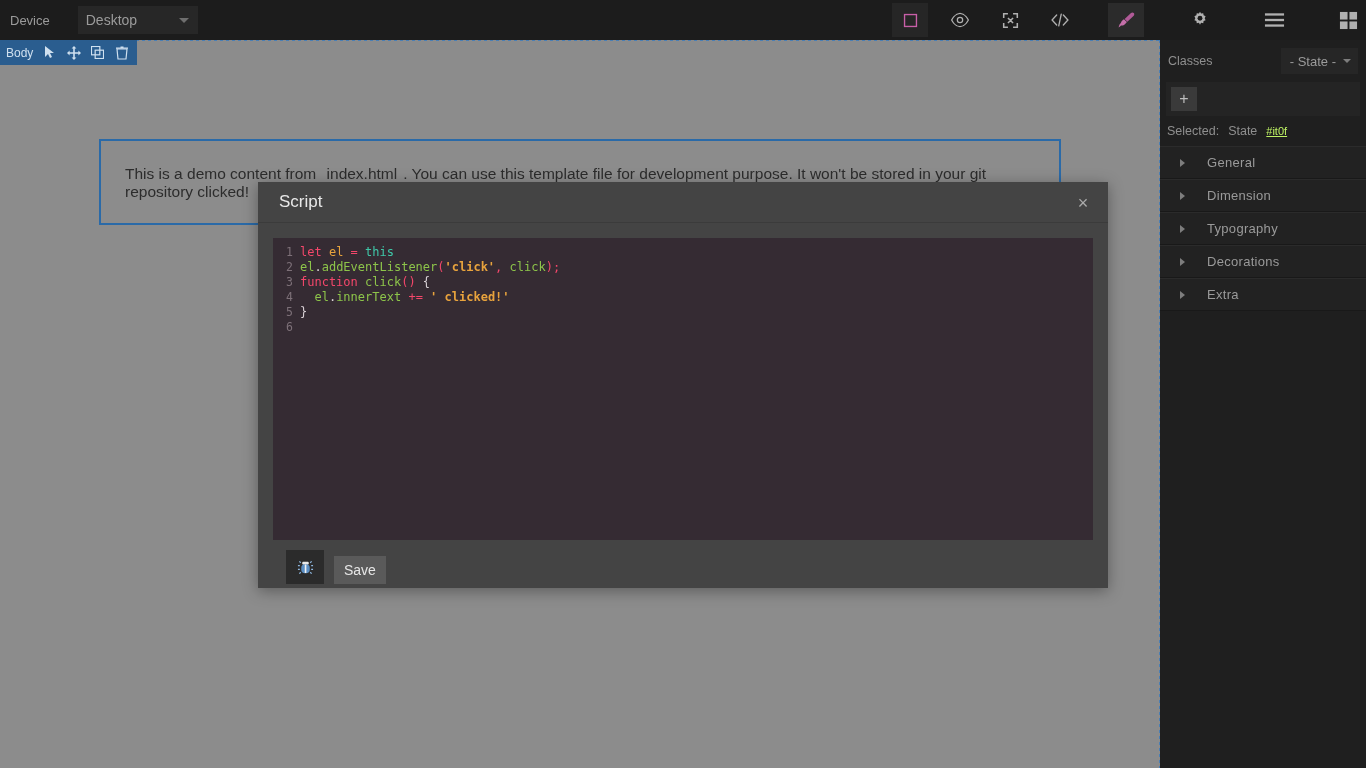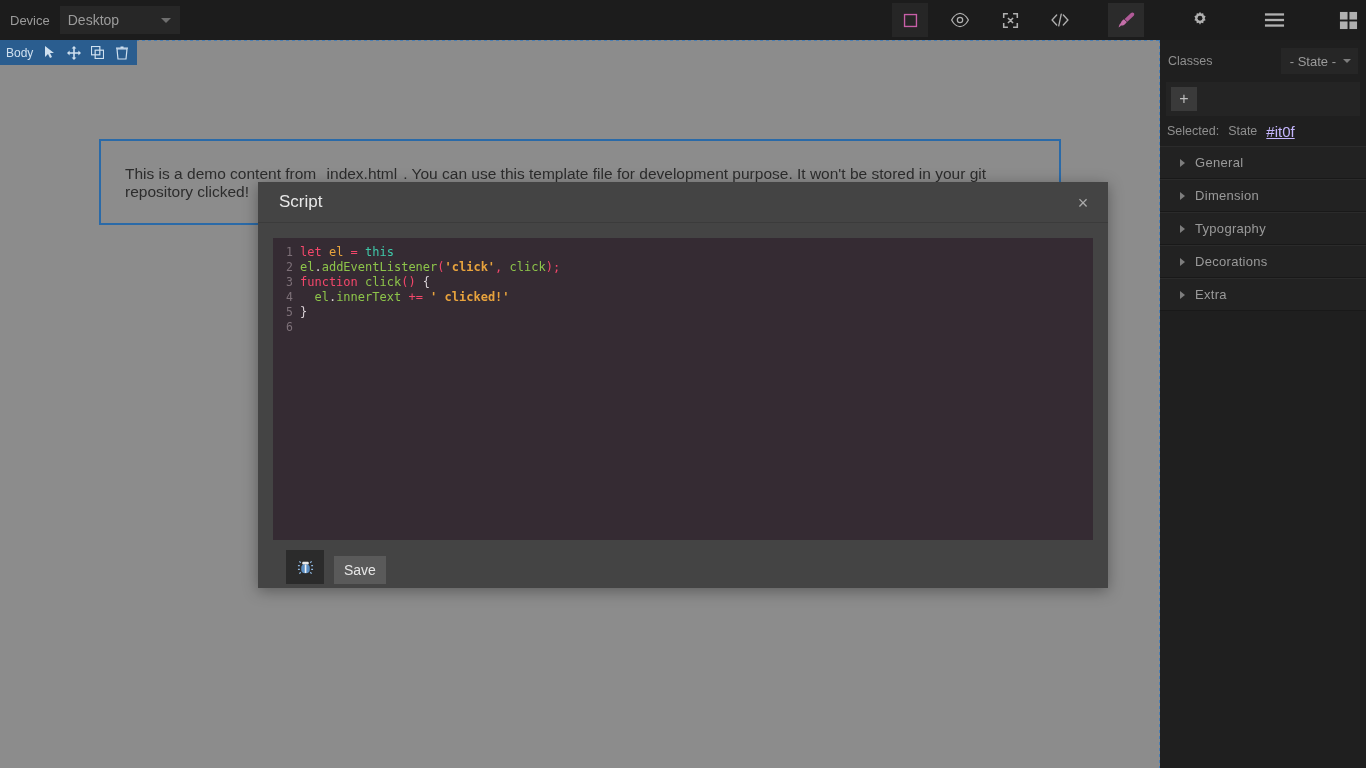--- a/index.html
+++ b/index.html
@@ -11,21 +11,21 @@
   }
 
   
   .app { position:relative; width:1366px; height:768px; background:#444; }
 
   
   .topbar {
     position:absolute; left:0; top:0; width:1366px; height:40px;
     background:#1c1c1c; display:flex; align-items:center;
   }
-  .device-wrap { display:flex; align-items:center; padding-left:10px; gap:10px; }
+  .device-wrap { display:flex; align-items:center; padding-left:10px; gap:28px; }
   .device-label { color:#9b9b9b; font-size:13px; }
   .device-select {
     position:relative; width:120px; height:28px; background:#272727;
     display:flex; align-items:center; padding:0 8px;
   }
   .device-select .val { color:#9b9b9b; font-size:14px; }
   .device-select .caret {
     position:absolute; right:9px; top:12px;
     width:0; height:0; border-left:5px solid transparent;
     border-right:5px solid transparent; border-top:5px solid #6e6e6e;
@@ -101,25 +101,25 @@
   }
   .add-class {
     width:26px; height:24px; background:#3a3a3a; color:#bdbdbd; font-size:16px;
     display:flex; align-items:center; justify-content:center; line-height:1;
   }
   .selected-row {
     height:30px; display:flex; align-items:center; padding-left:7px; gap:9px;
   }
   .selected-row .sl { color:#8f8f8f; font-size:12.5px; }
   .selected-row .sv { color:#8f8f8f; font-size:12.5px; }
-  .selected-row .sid { color:#c4b5fd; font-size:15px;text-decoration:underline; }
+  .selected-row .sid { color:#bef264; font-size:11px;text-decoration:underline; }
 
   .sector {
     height:33px; border-top:1px solid #2b2b2b; border-bottom:1px solid #191919;
-    display:flex; align-items:center; padding-left:20px; gap:10px;
+    display:flex; align-items:center; padding-left:20px; gap:22px;
     background:#222;
   }
   .sector .arrow {
     width:0; height:0; border-top:4px solid transparent; border-bottom:4px solid transparent;
     border-left:5px solid #7d7d7d;
   }
   .sector .sname { color:#9a9a9a; font-size:13px; letter-spacing:.3px; }
 
   
   .modal {

